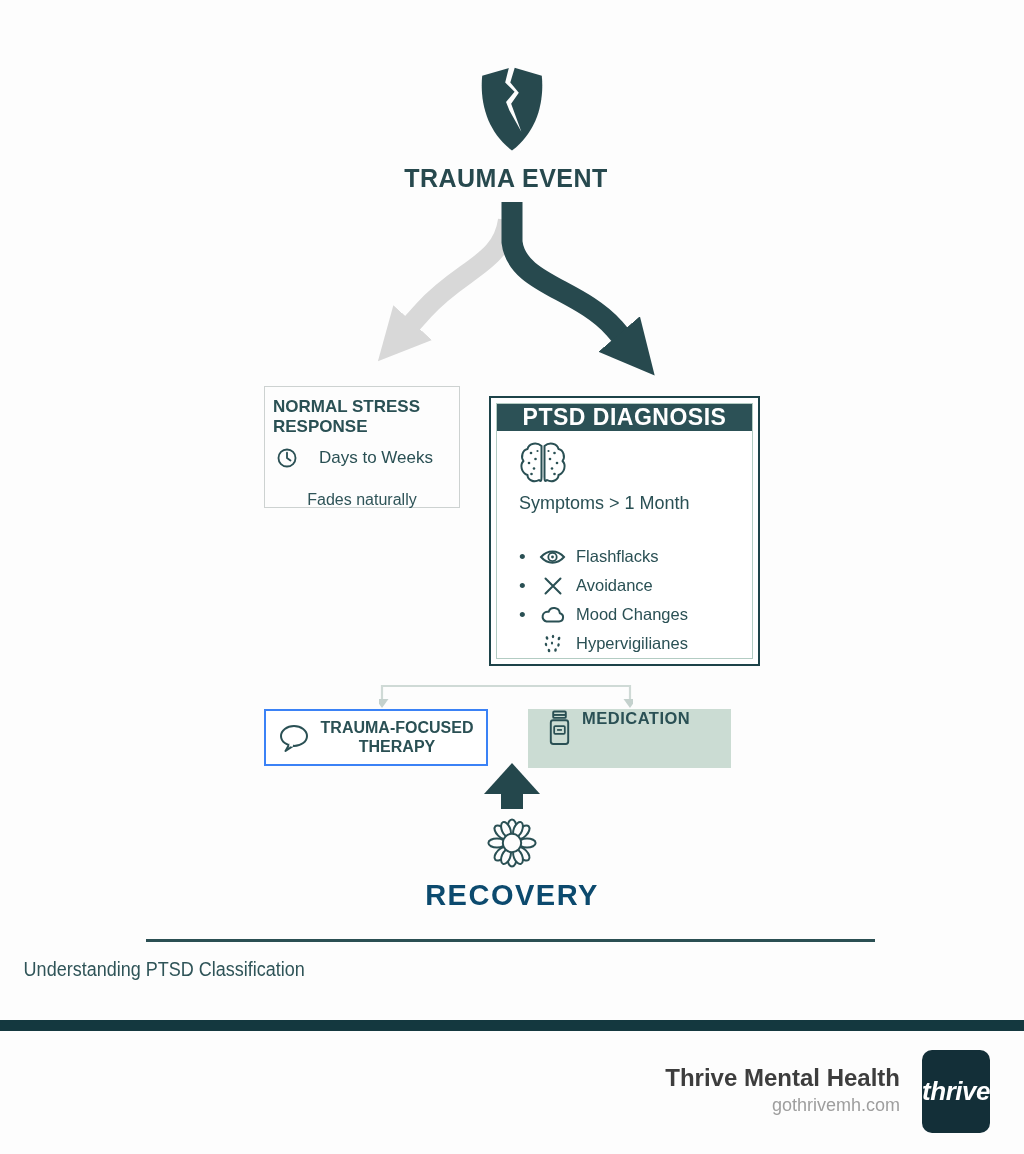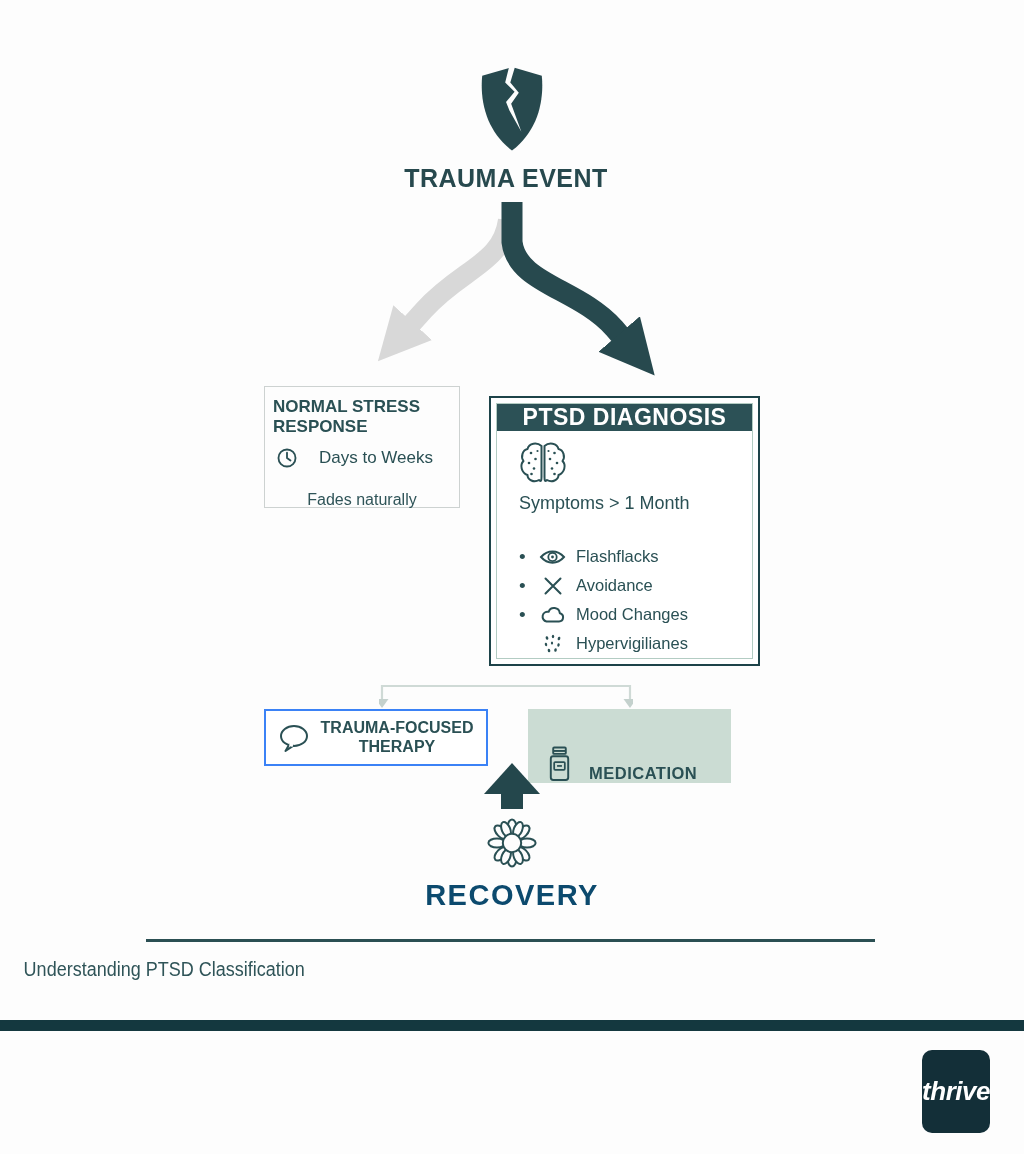--- a/index.html
+++ b/index.html
@@ -45,22 +45,22 @@
 
   
   .bracket { left:379px; top:682px; }
 
   
   .therapy-box { left:264px; top:709px; width:224px; height:57px;
     background:#ffffff; border:2px solid #3b82f6;
     display:flex; align-items:center; padding-left:12px; gap:8px; }
   .therapy-label { flex:1; text-align:center; font-size:16px; font-weight:bold;
     color:#2a5054; line-height:1.15; padding-right:10px; }
-  .med-box { left:528px; top:709px; width:203px; height:74px; background:#cbdcd3;
-    display:flex; align-items:flex-end; padding-left:17px; gap:15px; }
+  .med-box { left:528px; top:709px; width:203px; height:59px; background:#cbdcd3;
+    display:flex; align-items:flex-start; padding-left:17px; gap:8px; }
   .med-label { font-size:16.5px; font-weight:bold; color:#2a5054; letter-spacing:.5px; }
 
   
   .up-arrow-wrap { left:484px; top:763px; width:56px; height:46px; }
   .up-arrow-head { width:0; height:0; margin:0 auto;
     border-left:28px solid transparent; border-right:28px solid transparent;
     border-bottom:31px solid #24474c; }
   .up-arrow-stem { width:22px; height:15px; margin:0 auto; background:#24474c; }
   .flower-wrap { left:484px; top:815px; width:56px; height:56px; }
   .recovery-title { left:0; top:879px; width:1024px; text-align:center;
@@ -262,17 +262,21 @@
     </svg>
   </div>
   <div class="abs recovery-title">RECOVERY</div>
 
   <div class="abs divider"></div>
   <div class="abs caption">
     <span>Understanding PTSD Classification</span>
   </div>
 
   <div class="abs footer-bar"></div>
+  <div class="abs footer-text">
+    <div class="brand-name">Thrive Mental Health</div>
+    <div class="brand-site">gothrivemh.com</div>
+  </div>
   <div class="abs logo-box">
     <span class="logo-text">thrive</span>
   </div>
 
 </div>
 
 </body></html>

